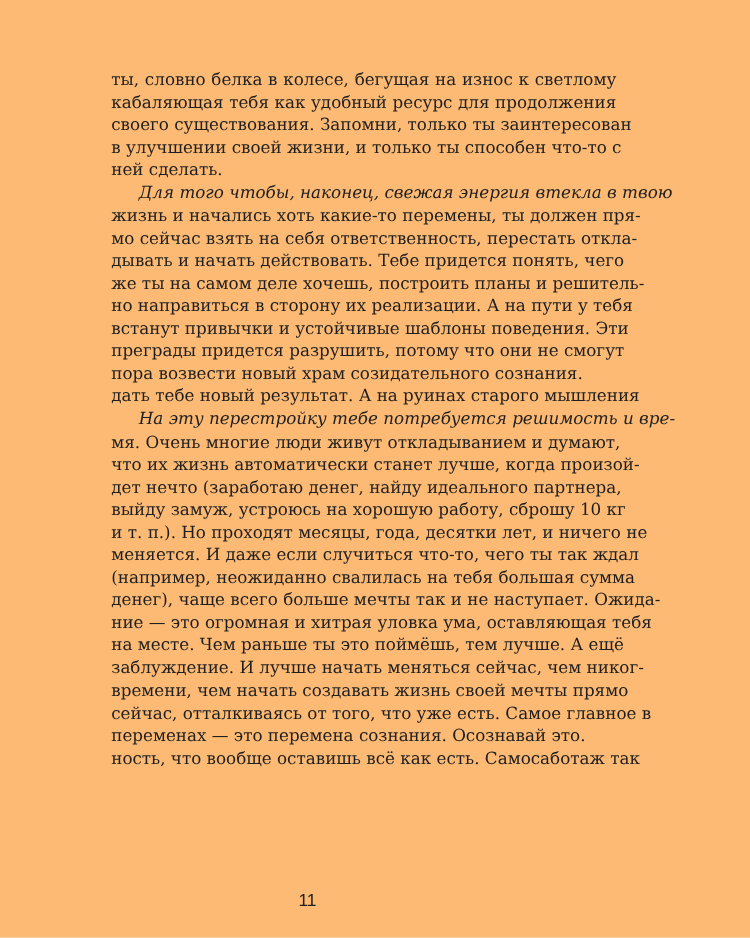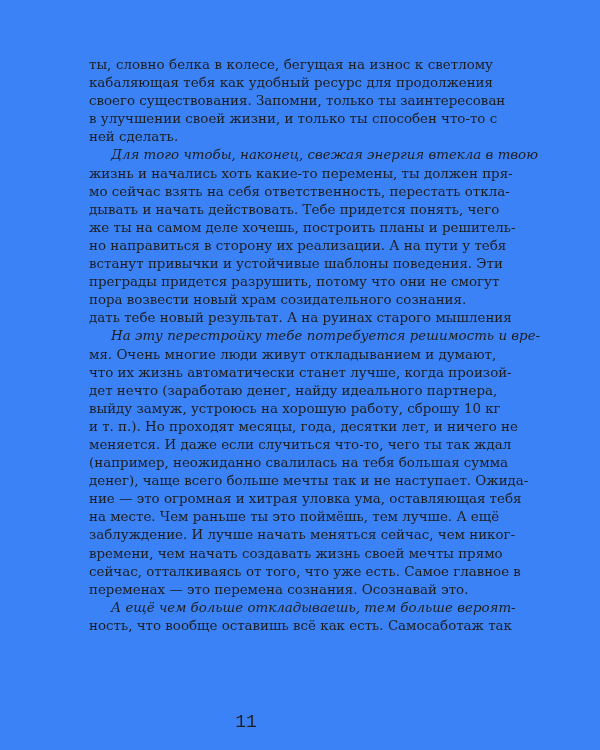--- a/index.html
+++ b/index.html
@@ -11,21 +11,21 @@
       width: 600px;
       height: 750px;
       position: relative;
       overflow: hidden;
       background: #fdfdfd;
     }
     .page {
       position: absolute;
       left: 0; top: 0;
       width: 600px; height: 750px;
-      background: #3b82f6;
+      background: #fdba74;
     }
     .text-block {
       position: absolute;
       left: 89px;
       top: 56px;
       width: 404px;
       font-family: "DejaVu Serif", "Liberation Serif", serif;
       font-size: 13.4px;
       line-height: 18.1px;
       color: #1e1e1e;
@@ -44,22 +44,22 @@
     .line.indent {
       padding-left: 22px;
       font-style: italic;
     }
     .page-number {
       position: absolute;
       top: 712px;
       left: 0;
       width: 492px;
       text-align: center;
-      font-family: Liberation Mono, monospace;
-      font-size: 18px;
+      font-family: Liberation Sans, sans-serif;
+      font-size: 14px;
       color: #1e1e1e;
     }
   </style>
 </head>
 <body>
 
 <div class="page">
   <div class="text-block">
 
     <div>
@@ -95,20 +95,19 @@
       <span class="line">денег), чаще всего больше мечты так и не наступает. Ожида-</span>
       <span class="line">ние — это огромная и хитрая уловка ума, оставляющая тебя</span>
       <span class="line">на месте. Чем раньше ты это поймёшь, тем лучше. А ещё</span>
       <span class="line">заблуждение. И лучше начать меняться сейчас, чем никог-</span>
       <span class="line">времени, чем начать создавать жизнь своей мечты прямо</span>
       <span class="line">сейчас, отталкиваясь от того, что уже есть. Самое главное в</span>
       <span class="line last">переменах — это перемена сознания. Осознавай это.</span>
     </div>
 
     <div>
-      <span class="line indent">А ещё чем больше откладываешь, тем больше вероят-</span>
       <span class="line">ность, что вообще оставишь всё как есть. Самосаботаж так</span>
     </div>
 
   </div>
 
   <div class="page-number">11</div>
 </div>
 
 </body></html>

